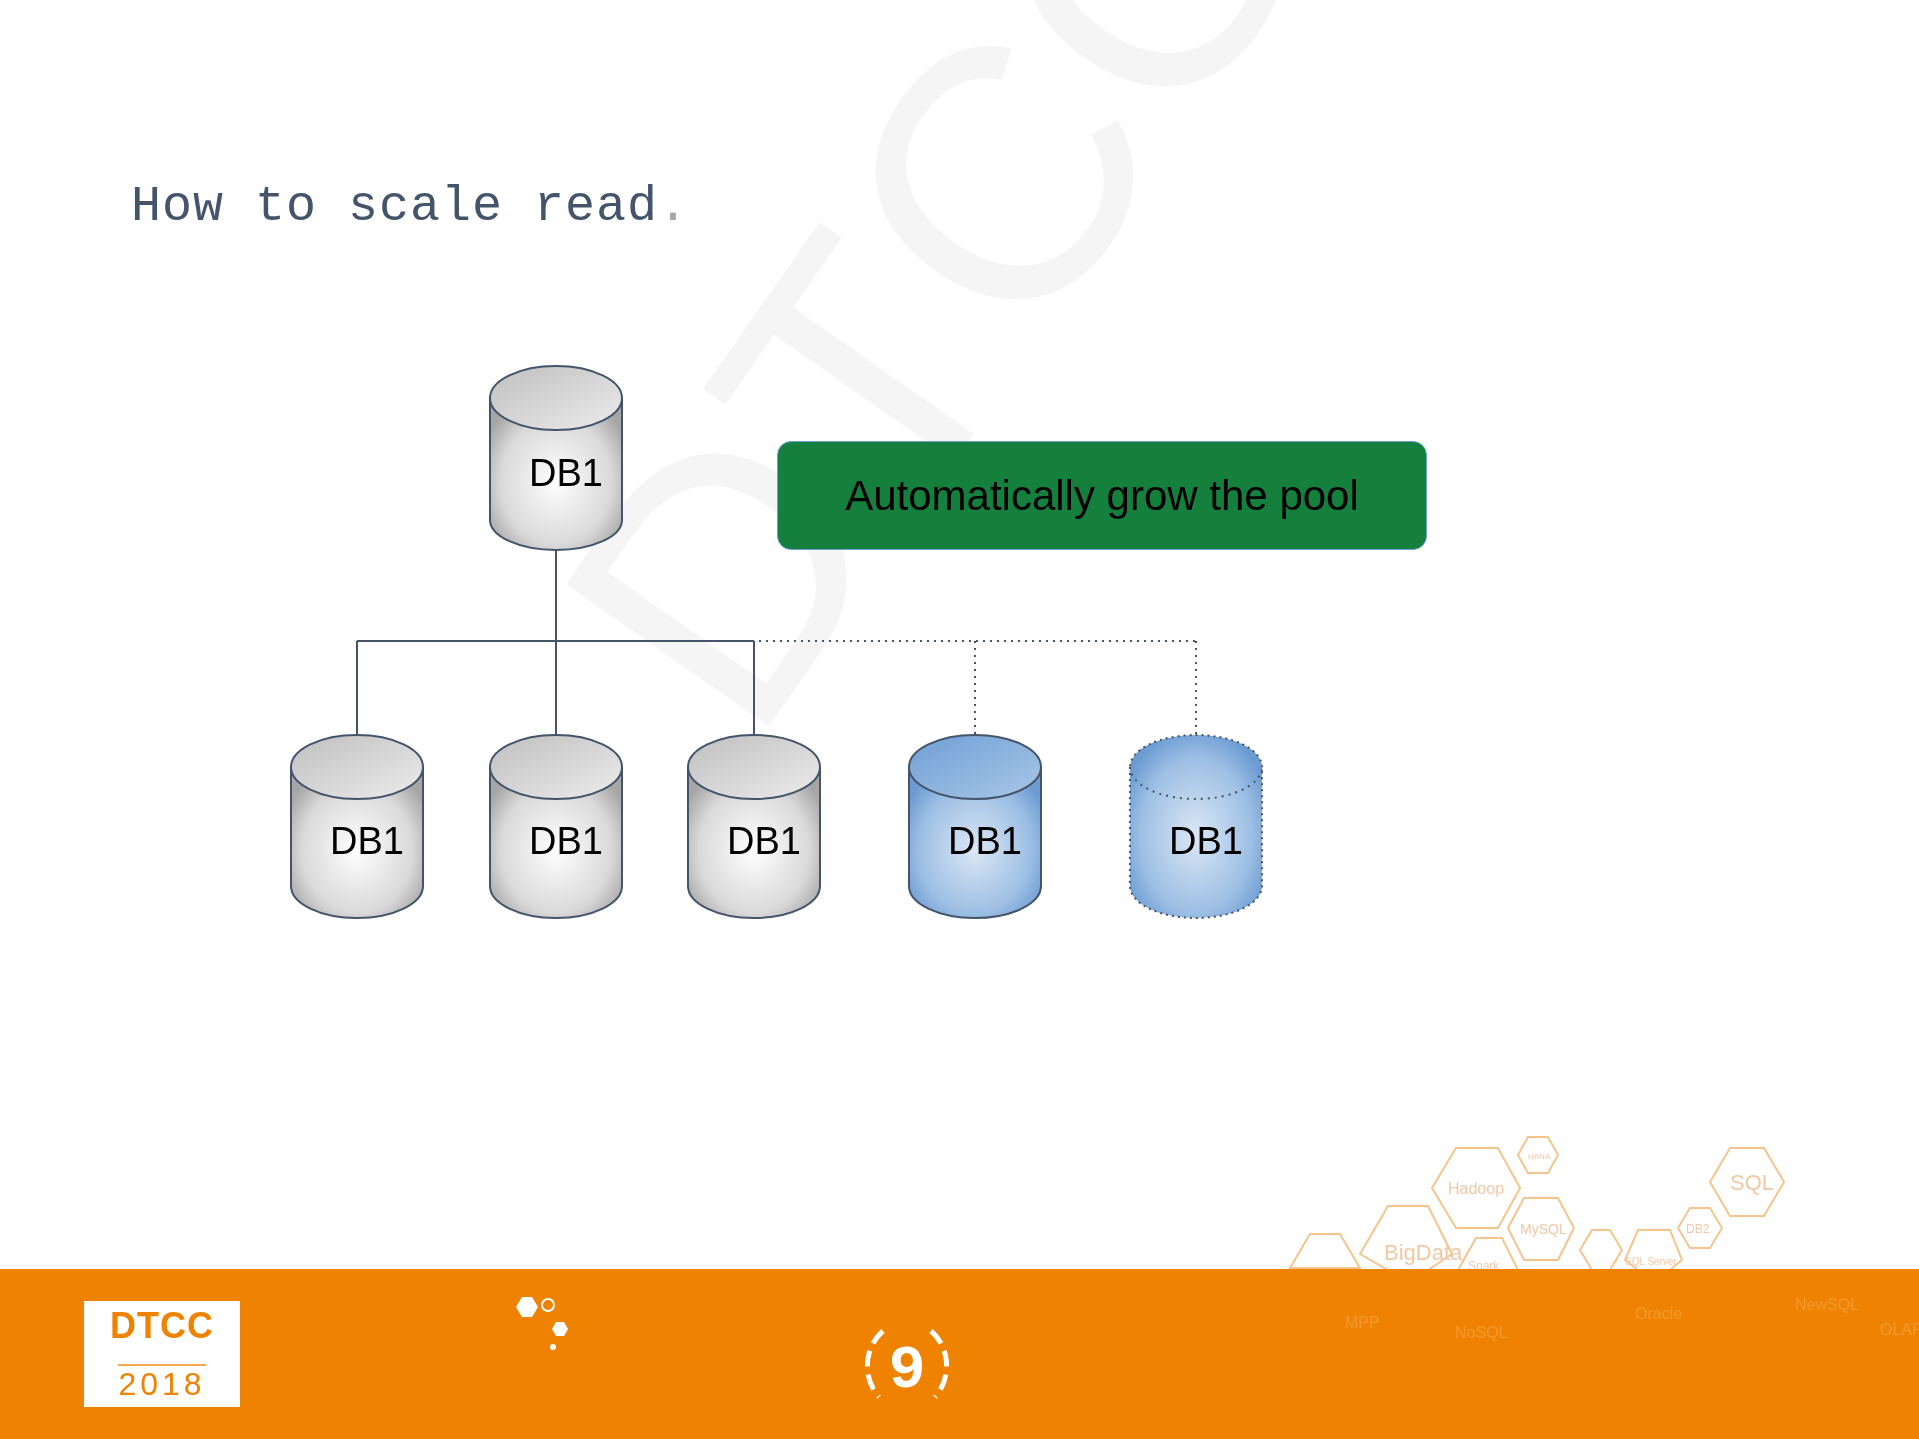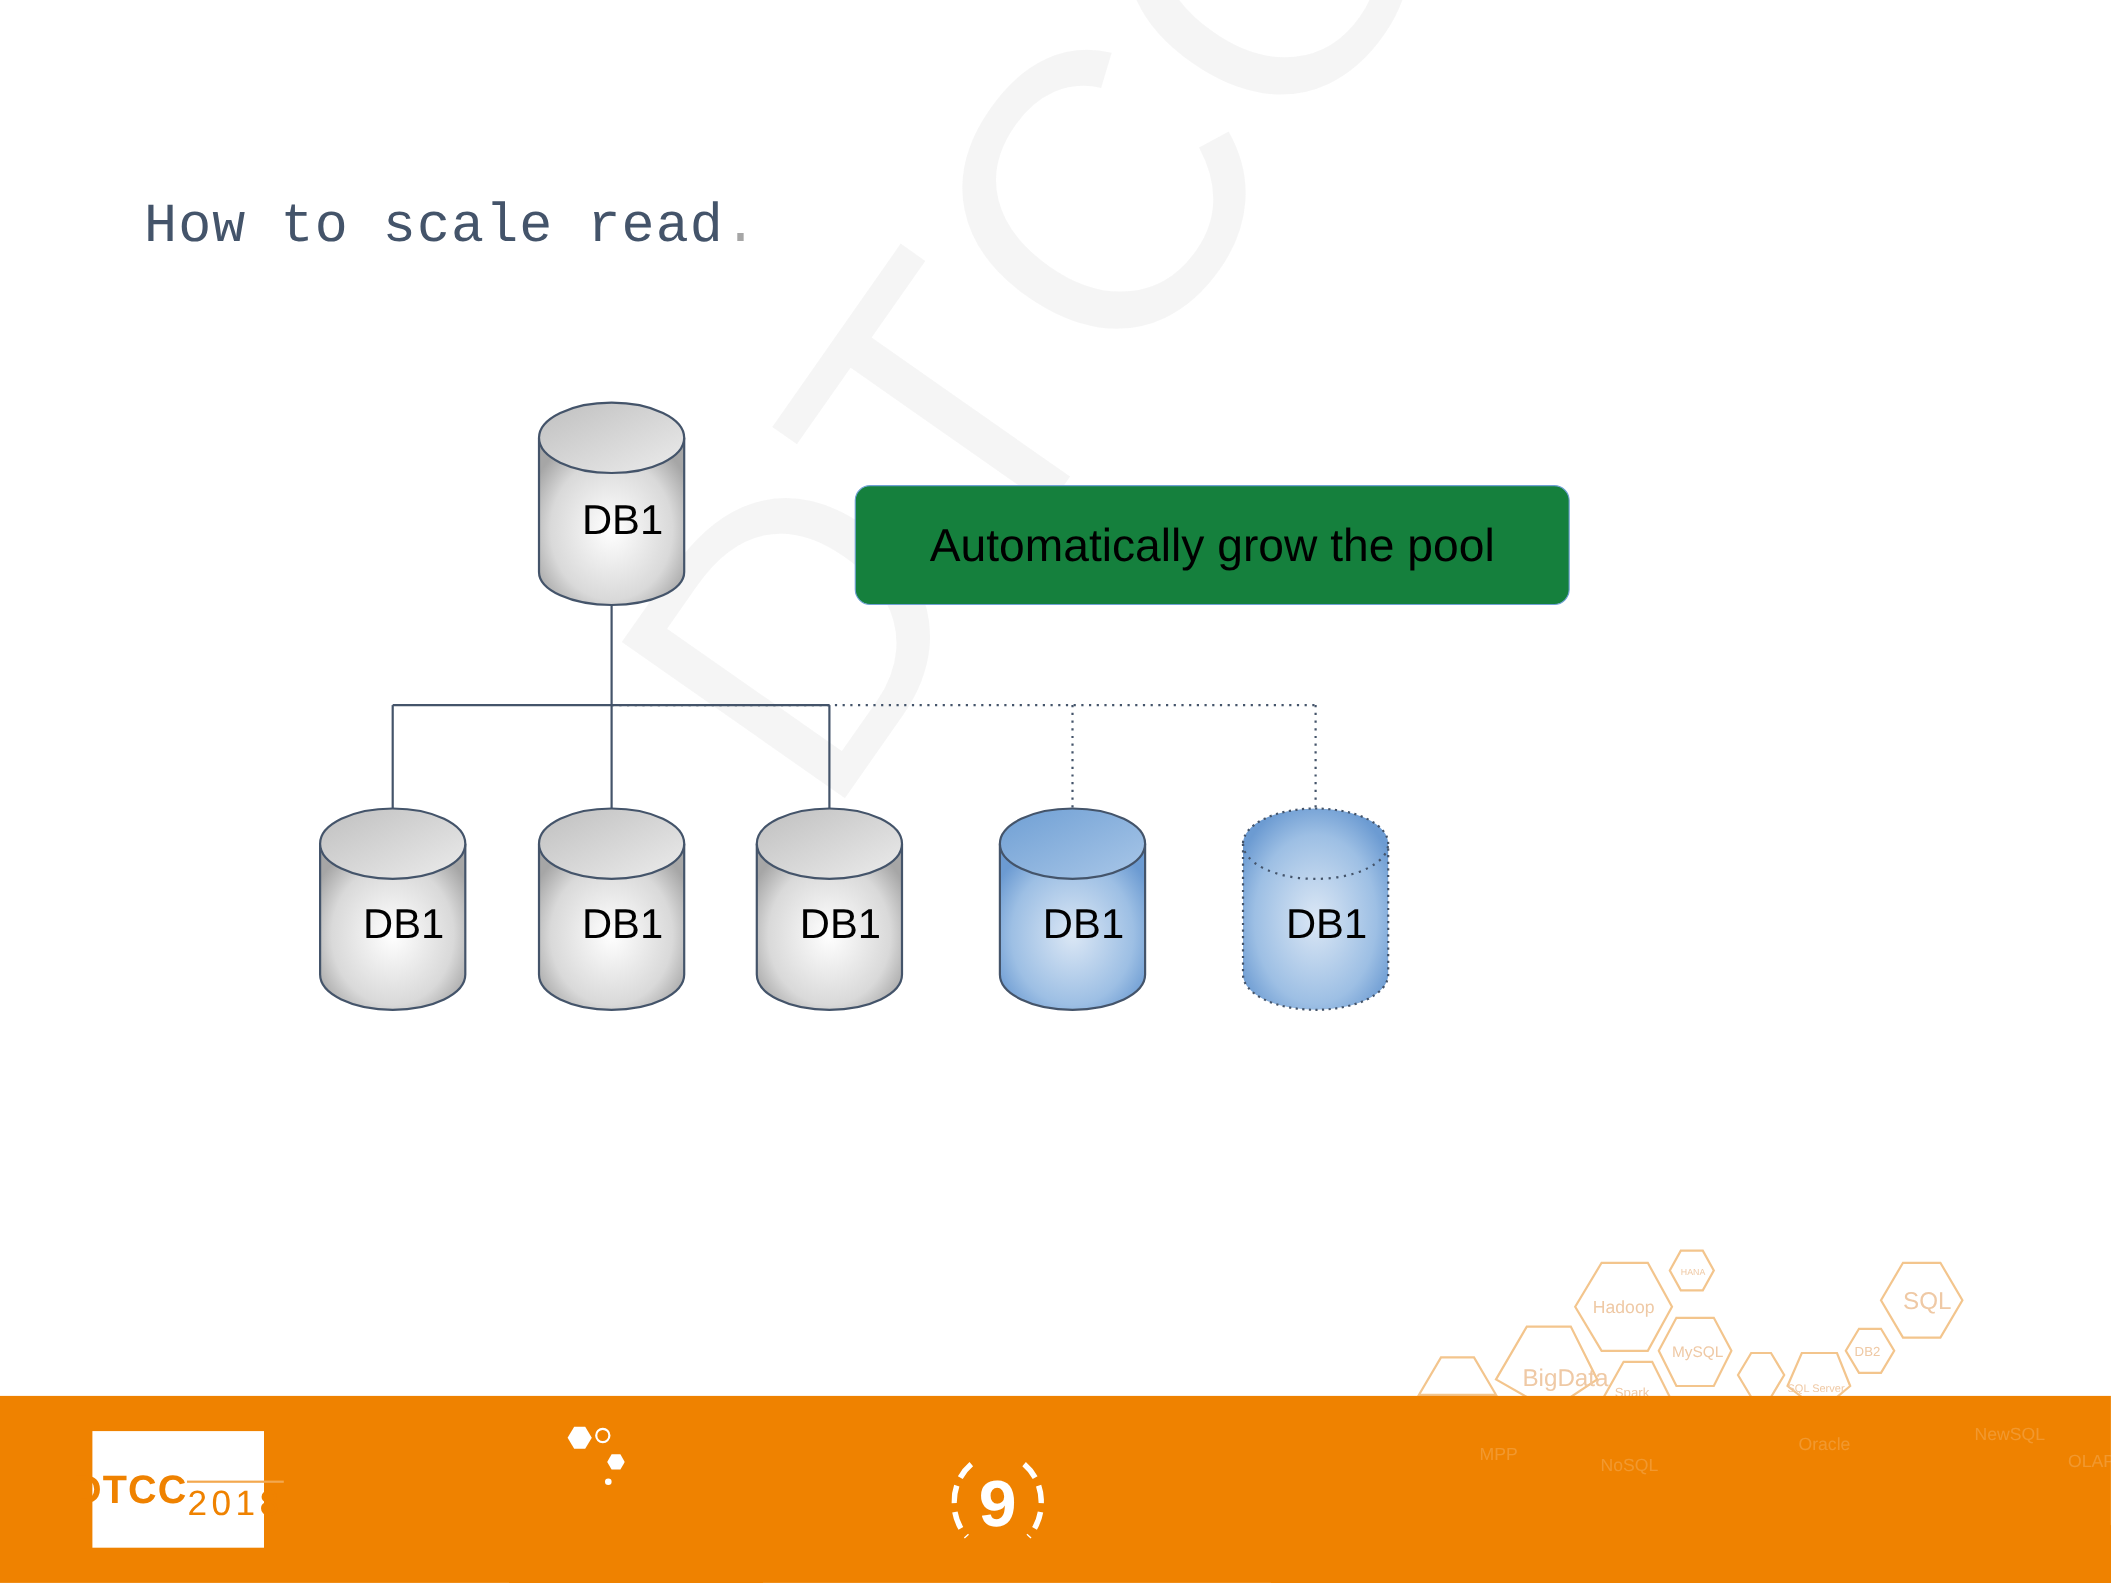--- a/index.html
+++ b/index.html
@@ -5,21 +5,21 @@
   html, body { margin:0; padding:0; }
   body { width:1919px; height:1439px; position:relative; background:#ffffff; overflow:hidden; font-family:"Liberation Sans", sans-serif; }
   .title { position:absolute; left:131px; top:178px; font-family:"Liberation Mono", "DejaVu Sans Mono", monospace; font-size:50px; color:#44546a; letter-spacing:1px; white-space:nowrap; }
   .title .dot { color:#a6a6a6; }
   .diagram { position:absolute; left:0; top:0; width:1919px; height:1260px; }
   .watermark { position:absolute; left:480px; top:560px; font-size:360px; color:#f2f2f2; transform:rotate(-55deg); transform-origin:left top; white-space:nowrap; font-family:"Liberation Sans", sans-serif; pointer-events:none; z-index:0; opacity:0.7; }
   .callout { position:absolute; left:777px; top:441px; width:650px; height:109px; background:#15803d; border:1.5px solid #6fa0d4; border-radius:14px; box-sizing:border-box; display:flex; align-items:center; justify-content:center; font-family:"Liberation Sans", sans-serif; font-size:42px; color:#000; z-index:2; }
   .db-label { position:absolute; font-family:"Liberation Sans", sans-serif; font-size:38px; color:#000; text-align:center; width:152px; z-index:3; }
   .footer { position:absolute; left:0; top:1269px; width:1919px; height:170px; background:#ef8200; z-index:2; }
   .hexes { position:absolute; left:1280px; top:1120px; width:639px; height:150px; z-index:1; }
-  .logo-box { position:absolute; left:84px; top:32px; width:156px; height:106px; background:#fff; display:flex; flex-direction:row; align-items:center; justify-content:center; }
+  .logo-box { position:absolute; left:84px; top:32px; width:156px; height:106px; background:#fff; display:flex; flex-direction:column; align-items:center; justify-content:center; }
   .logo-dtcc { font-family:"Liberation Sans", sans-serif; font-weight:bold; font-size:36px; color:#ef8200; letter-spacing:1px; line-height:1; }
   .logo-year { font-family:"Liberation Sans", sans-serif; font-size:32px; color:#ef8200; letter-spacing:4px; line-height:1; margin-top:20px; border-top:2px solid #f3a84f; padding-top:2px; }
   .slogan { position:absolute; left:268px; top:38px; font-family:"DejaVu Sans", sans-serif; font-weight:bold; font-size:66px; color:#fff; white-space:nowrap; letter-spacing:-2px; }
   .slogan .gap { display:inline-block; width:34px; }
   .nine { position:absolute; left:865px; top:44px; width:84px; height:100px; }
   .sponsors { position:absolute; left:1430px; top:58px; display:flex; align-items:center; gap:40px; color:#fff; }
   .sp-it168 { font-family:"Liberation Sans", sans-serif; font-weight:bold; font-style:italic; font-size:34px; }
   .sp-it168 small { font-size:12px; font-style:normal; font-weight:normal; }
   .sp-cu { display:flex; align-items:center; gap:4px; font-size:26px; }
   .sp-cu .ring { width:32px; height:32px; border:3px solid #fff; border-radius:50%; display:flex; align-items:center; justify-content:center; font-weight:bold; font-size:18px; box-sizing:border-box; }

